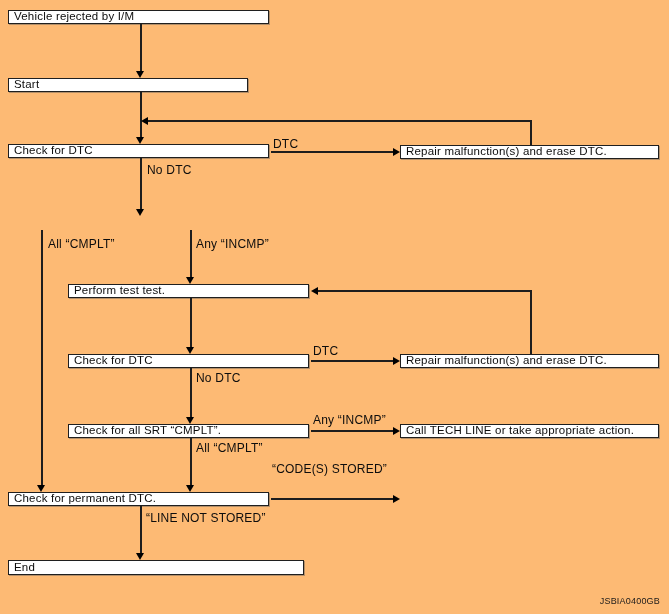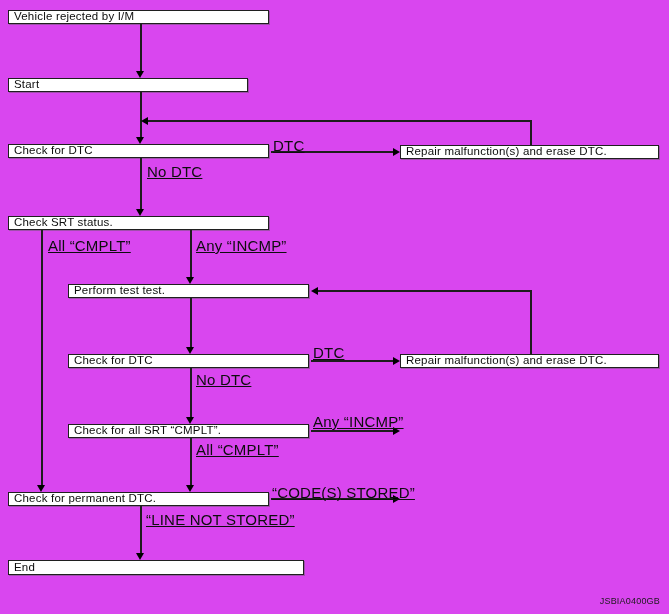--- a/index.html
+++ b/index.html
@@ -1,19 +1,19 @@
 <!DOCTYPE html>
 <html><head>
 <meta charset="utf-8">
 <style>
   html,body{margin:0;padding:0;background:#fff;}
   .canvas{
     position:relative;
     width:669px;height:614px;
-    background:#d946ef;
+    background:#fdba74;
     font-family:"Liberation Sans","DejaVu Sans",sans-serif;
     color:#0d0d0d;
     overflow:hidden;
   }
   .box{
     position:absolute;
     box-sizing:border-box;
     background:#fff;
     border:1.5px solid #1f1f1f;
     box-shadow:1px 1px 0 rgba(90,90,90,.45);
@@ -26,61 +26,60 @@
     line-height:1;
   }
   .vline{position:absolute;width:1.5px;background:#1d1d1d;}
   .hline{position:absolute;height:1.5px;background:#1d1d1d;}
   .arr{position:absolute;width:0;height:0;}
   .arr.down{border-left:4px solid transparent;border-right:4px solid transparent;border-top:7px solid #000;}
   .arr.left{border-top:4px solid transparent;border-bottom:4px solid transparent;border-right:7px solid #000;}
   .arr.right{border-top:4px solid transparent;border-bottom:4px solid transparent;border-left:7px solid #000;}
   .elabel{
     position:absolute;
-    font-size:15px;
+    font-size:12px;
     letter-spacing:.2px;
     white-space:nowrap;
     line-height:1;
-    text-decoration:underline;
   }
   .caption{
     position:absolute;
     font-size:9px;
     letter-spacing:.2px;
     color:#1a1a1a;
     white-space:nowrap;
   }
 </style>
 </head>
 <body>
 
 <div class="canvas">
 
   <div class="box" style="left:8px;top:10px;width:261px;height:14px;">Vehicle rejected by I/M</div>
 
   <div class="box" style="left:8px;top:78px;width:240px;height:14px;">Start</div>
 
   <div class="box" style="left:8px;top:144px;width:261px;height:14px;">Check for DTC</div>
 
-  <div class="box" style="left:8px;top:216px;width:261px;height:14px;">Check SRT status.</div>
 
   <div class="box" style="left:68px;top:284px;width:241px;height:14px;">Perform test test.</div>
 
   <div class="box" style="left:68px;top:354px;width:241px;height:14px;">Check for DTC</div>
 
   <div class="box" style="left:8px;top:492px;width:261px;height:14px;">Check for permanent DTC.</div>
 
   <div class="box" style="left:68px;top:424px;width:241px;height:14px;">Check for all SRT “CMPLT”.</div>
 
   <div class="box" style="left:8px;top:560px;width:296px;height:15px;">End</div>
 
   <div class="box" style="left:400px;top:145px;width:259px;height:14px;">Repair malfunction(s) and erase DTC.</div>
 
   <div class="box" style="left:400px;top:354px;width:259px;height:14px;">Repair malfunction(s) and erase DTC.</div>
 
+  <div class="box" style="left:400px;top:424px;width:259px;height:14px;">Call TECH LINE or take appropriate action.</div>
 
 
   <div class="vline" style="left:140px;top:24px;height:49px;"></div>
   <div class="arr down" style="left:136px;top:71px;"></div>
 
   <div class="vline" style="left:140px;top:92px;height:46px;"></div>
   <div class="arr down" style="left:136px;top:137px;"></div>
 
   <div class="hline" style="left:148px;top:120px;width:383px;"></div>
   <div class="vline" style="left:530px;top:120px;height:25px;"></div>
@@ -124,18 +123,18 @@
   <div class="arr down" style="left:136px;top:553px;"></div>
 
   <div class="elabel" style="left:273px;top:138px;">DTC</div>
   <div class="elabel" style="left:147px;top:164px;">No DTC</div>
   <div class="elabel" style="left:48px;top:238px;">All “CMPLT”</div>
   <div class="elabel" style="left:196px;top:238px;">Any “INCMP”</div>
   <div class="elabel" style="left:313px;top:345px;">DTC</div>
   <div class="elabel" style="left:196px;top:372px;">No DTC</div>
   <div class="elabel" style="left:313px;top:414px;">Any “INCMP”</div>
   <div class="elabel" style="left:196px;top:442px;">All “CMPLT”</div>
-  <div class="elabel" style="left:272px;top:485px;">“CODE(S) STORED”</div>
+  <div class="elabel" style="left:272px;top:463px;">“CODE(S) STORED”</div>
   <div class="elabel" style="left:146px;top:512px;">“LINE NOT STORED”</div>
 
   <div class="caption" style="right:9px;top:596px;">JSBIA0400GB</div>
 
 </div>
 
 </body></html>

